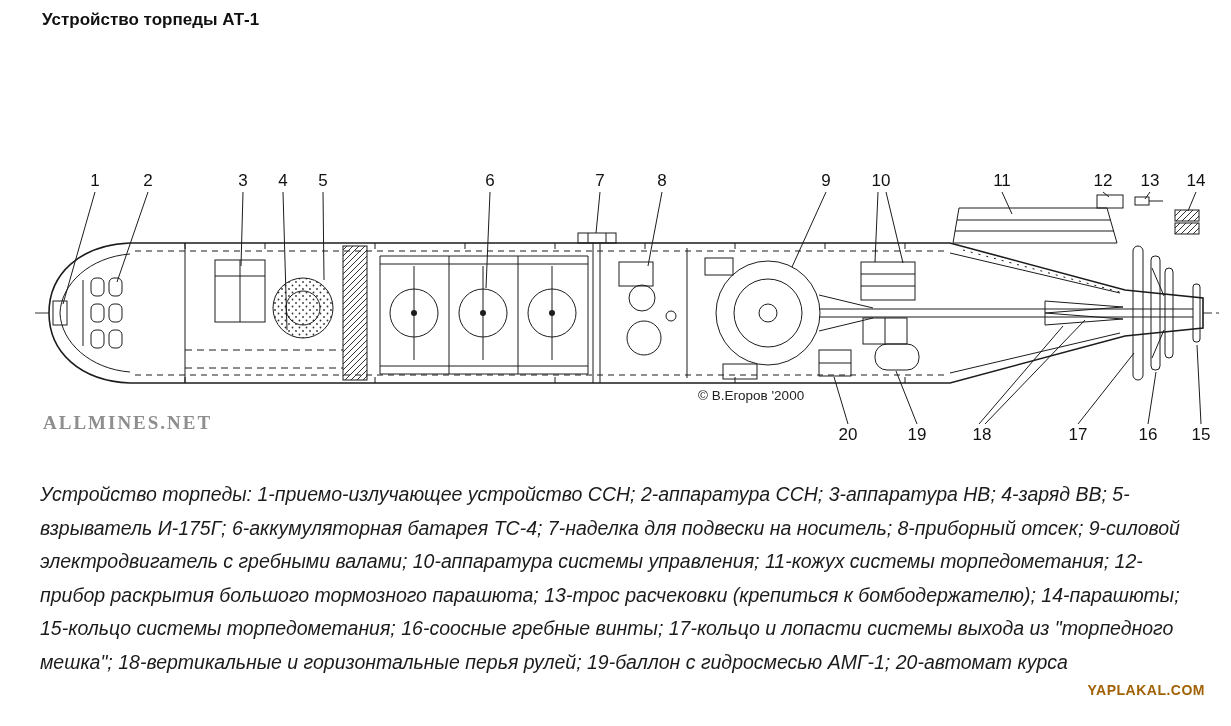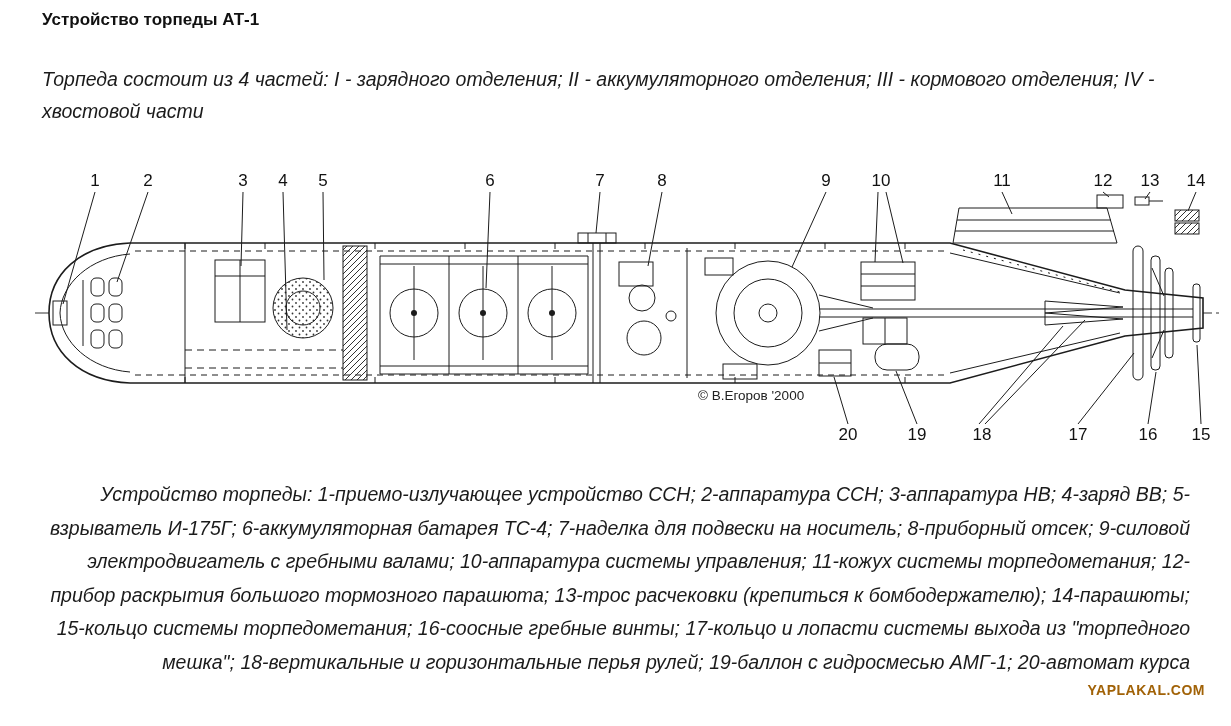--- a/index.html
+++ b/index.html
@@ -17,41 +17,40 @@
   }
   .diagram { position:absolute; left:35px; top:168px; width:1185px; height:292px; }
   .diagram svg { display:block; width:1185px; height:292px; }
   .wm-left {
     position:absolute; left:8px; top:244px;
     font-family:"Liberation Serif", serif; font-weight:bold;
     font-size:19px; letter-spacing:2px; color:#8e8e8e;
   }
   .caption {
     position:absolute; left:40px; top:478px; width:1150px; margin:0;
-    text-align:right; font-size:19.5px; font-style:italic; line-height:1.72;
+    text-align:left; font-size:19.5px; font-style:italic; line-height:1.72;
     color:#1b1b1b;
   }
   .wm-right {
     position:absolute; right:26px; top:682px;
     font-size:14px; font-weight:bold; letter-spacing:0.5px; color:#a16207;
   }
   .callout { font-family:"Liberation Sans", sans-serif; font-size:17px; fill:#111; }
   .copyright { font-family:"Liberation Sans", sans-serif; font-size:13.5px; fill:#222; }
   .ln  { stroke:#1c1c1c; stroke-width:1; }
   .ot  { stroke:#1c1c1c; stroke-width:1.6; fill:#fff; }
   .dt  { stroke:#1c1c1c; stroke-width:1; fill:none; }
 </style>
 </head>
 <body>
 
 <div class="page">
 
   <h1 class="title">Устройство торпеды АТ-1</h1>
 
-  <p class="intro">Торпеда состоит из 4 частей: I - зарядного отделения; II - аккумуляторного отделения; III - кормового отделения; IV - хвостовой части</p>
 
   <div class="diagram">
     <svg viewBox="0 0 1185 292">
       <defs>
         <pattern id="hatch" width="6" height="6" patternUnits="userSpaceOnUse">
           <path d="M0,6 L6,0" stroke="#333" stroke-width="1"></path>
         </pattern>
         <pattern id="stipple" width="7" height="7" patternUnits="userSpaceOnUse">
           <circle cx="2" cy="2" r="0.9" fill="#333"></circle>
           <circle cx="5.5" cy="5.5" r="0.9" fill="#333"></circle>
@@ -264,19 +263,20 @@
         <text class="callout" x="882" y="272">19</text>
         <text class="callout" x="947" y="272">18</text>
         <text class="callout" x="1043" y="272">17</text>
         <text class="callout" x="1113" y="272">16</text>
         <text class="callout" x="1166" y="272">15</text>
       </g>
 
       <text class="copyright" x="663" y="232">© В.Егоров '2000</text>
     </svg>
 
+    <div class="wm-left">ALLMINES.NET</div>
   </div>
 
   <p class="caption">Устройство торпеды: 1-приемо-излучающее устройство ССН; 2-аппаратура ССН; 3-аппаратура НВ; 4-заряд ВВ; 5-взрыватель И-175Г; 6-аккумуляторная батарея ТС-4; 7-наделка для подвески на носитель; 8-приборный отсек; 9-силовой электродвигатель с гребными валами; 10-аппаратура системы управления; 11-кожух системы торпедометания; 12-прибор раскрытия большого тормозного парашюта; 13-трос расчековки (крепиться к бомбодержателю); 14-парашюты; 15-кольцо системы торпедометания; 16-соосные гребные винты; 17-кольцо и лопасти системы выхода из "торпедного мешка"; 18-вертикальные и горизонтальные перья рулей; 19-баллон с гидросмесью АМГ-1; 20-автомат курса</p>
 
   <div class="wm-right">YAPLAKAL.COM</div>
 
 </div>
 
 </body></html>

